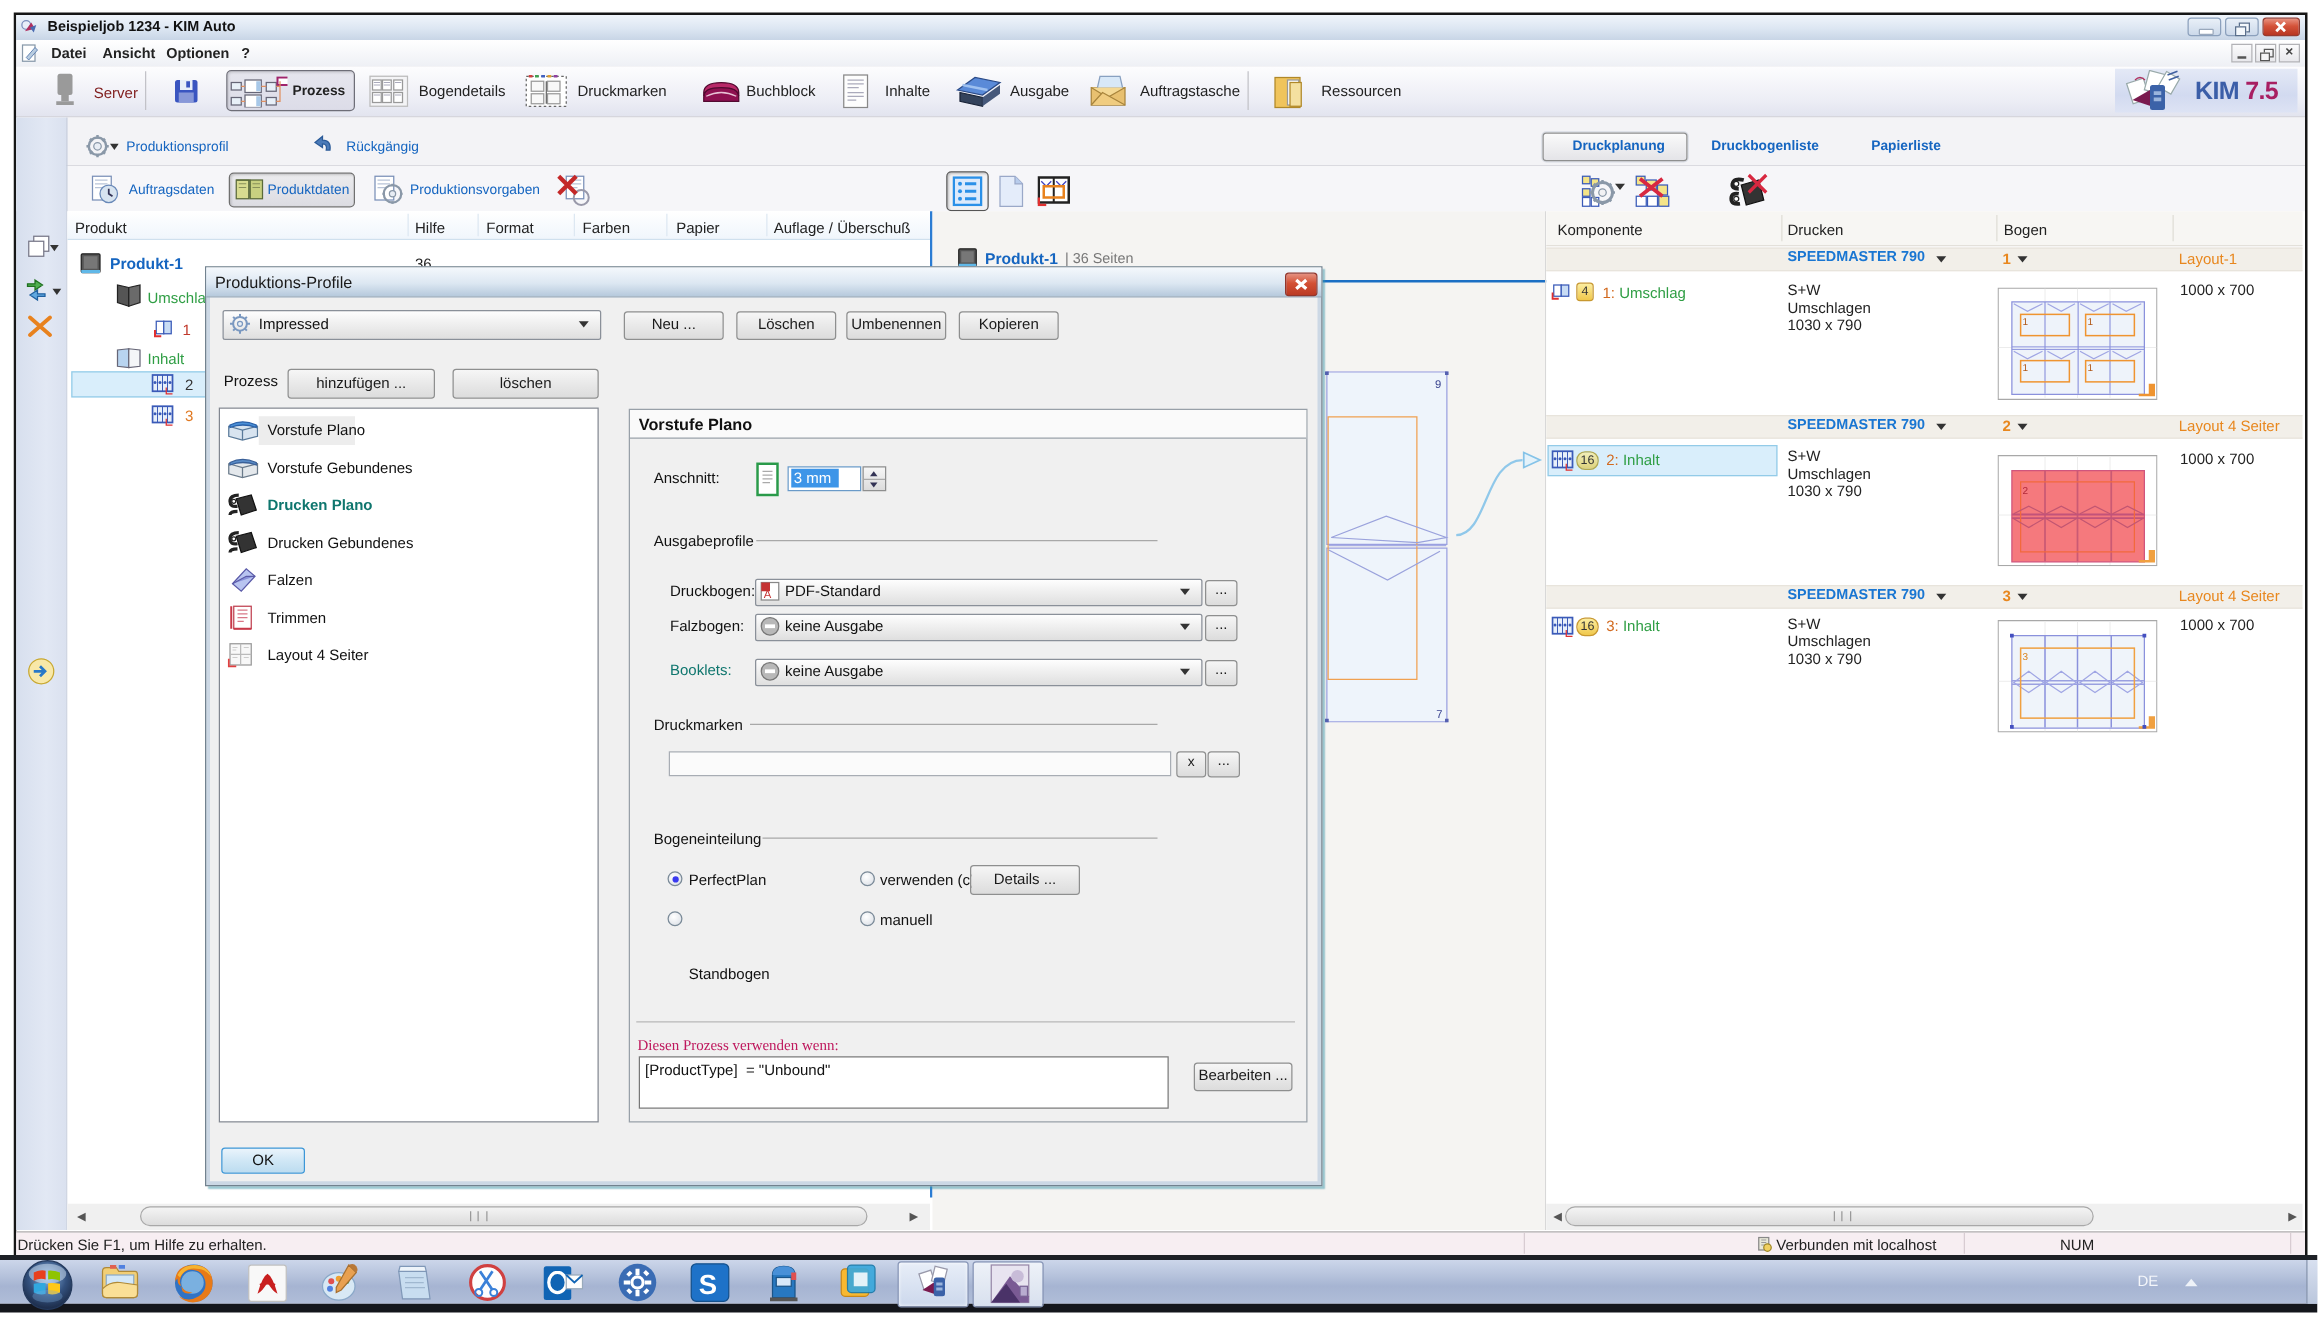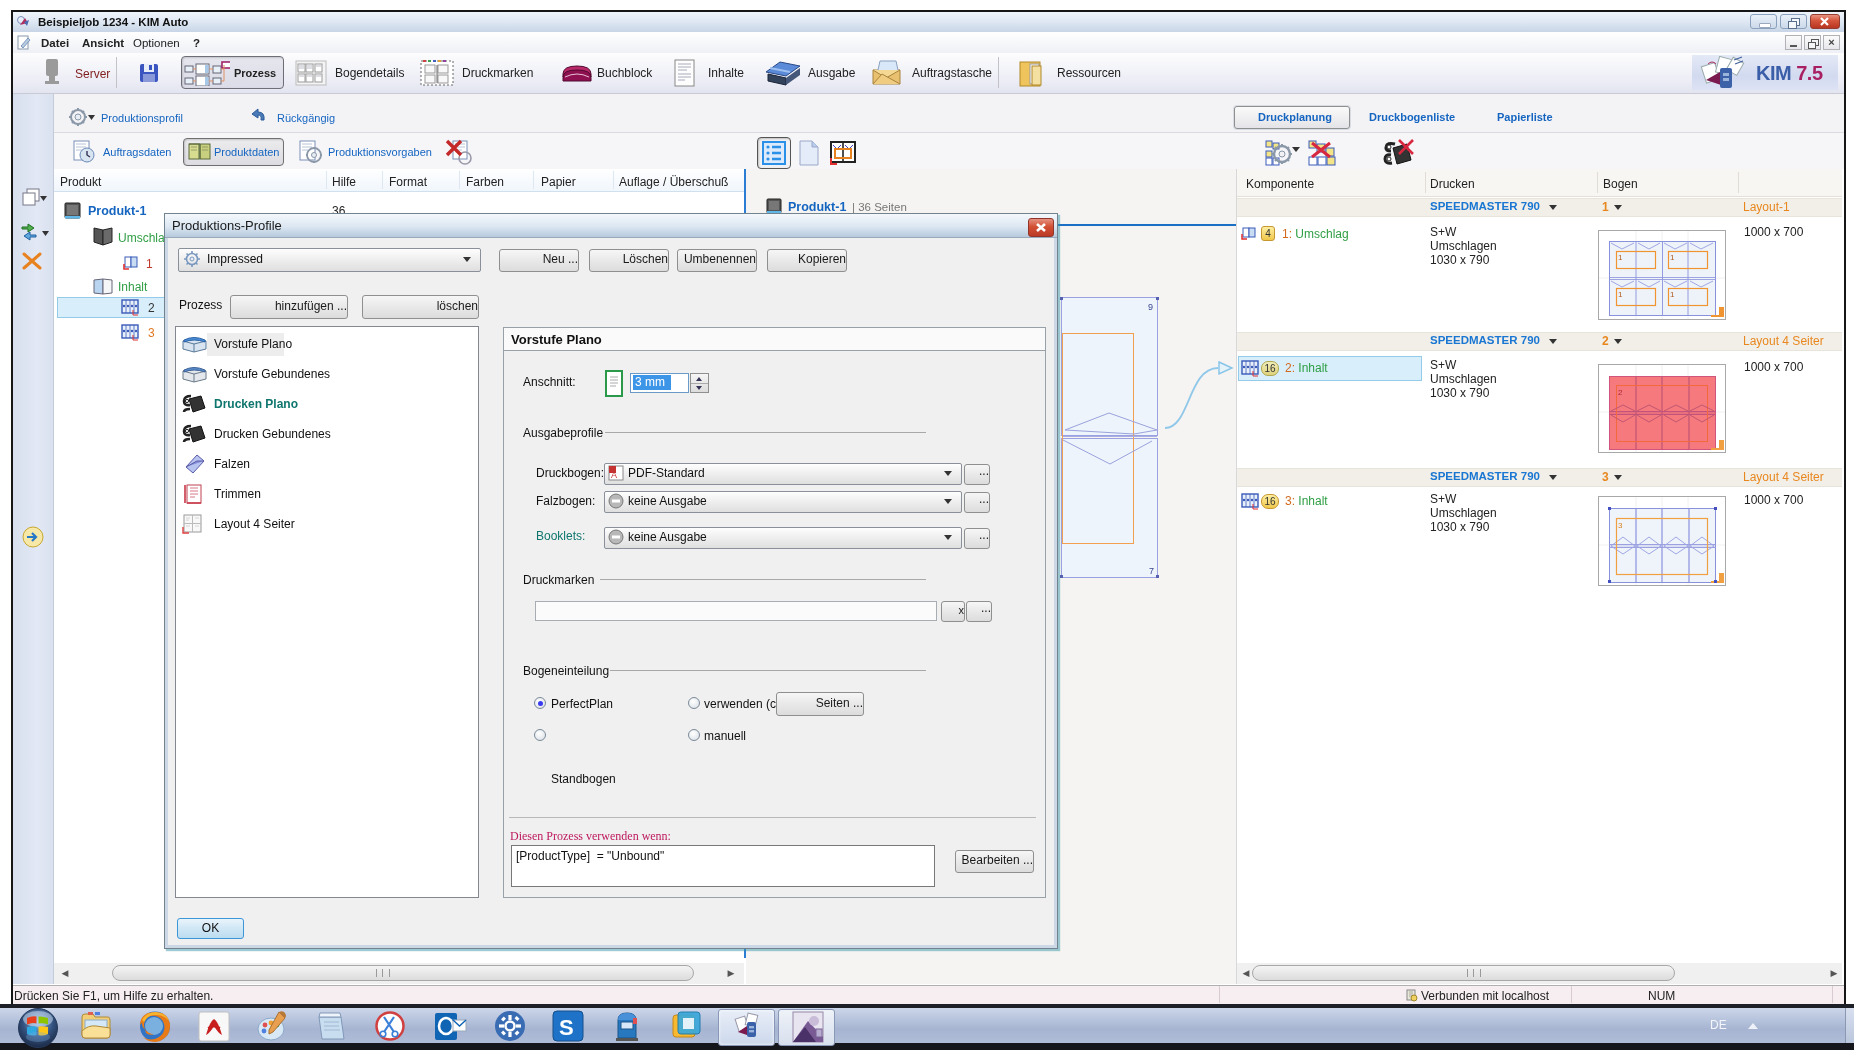--- a/index.html
+++ b/index.html
@@ -1,20 +1,20 @@
 <!DOCTYPE html>
 <html><head>
 <meta charset="utf-8">
 <style>
 html,body{margin:0;padding:0;}
 body{width:1854px;height:1056px;position:relative;overflow:hidden;background:#fff;
  font-family:"Liberation Sans", sans-serif;font-size:12px;color:#1a1a1a;}
 .abs{position:absolute;}
 .btn{position:absolute;border:1px solid #8e8f8f;border-radius:3px;
- background:linear-gradient(#f6f6f6,#eaeaea 45%,#dcdcdc);text-align:right;color:#1a1a1a;}
+ background:linear-gradient(#f6f6f6,#eaeaea 45%,#dcdcdc);text-align:center;color:#1a1a1a;}
 .combo{position:absolute;border:1px solid #8a9099;border-radius:2px;
  background:linear-gradient(#fefefe,#f1f1f1 40%,#dfdfdf);}
 .carr{position:absolute;width:0;height:0;border-left:4px solid transparent;border-right:4px solid transparent;border-top:5px solid #333;}
 .seplin{position:absolute;height:1px;background:#a8a8a8;}
 </style>
 </head>
 <body>
 
 <div class="abs" style="left:11px;top:10px;width:1835px;height:996px;background:#fff;border:2px solid #161616;box-sizing:border-box;"></div>
 
@@ -39,21 +39,21 @@
       <path d="M10 3 L17 10 M17 3 L10 10" stroke="#fff" stroke-width="2.2"></path>
     </svg></div>
 
 <div class="abs" style="left:13px;top:32px;width:1831px;height:21px;background:linear-gradient(#ffffff,#eef0f5);border-bottom:1px solid #c9c9cf;"></div>
 <div class="abs" style="left:17px;top:35px;width:15px;height:15px;"><svg width="15" height="15">
       <rect x="1" y="1" width="10" height="13" fill="#fff" stroke="#8899aa"></rect>
       <path d="M6 13 L13 5 L11 3 L4 11 Z" fill="#b8cce0" stroke="#5577aa" stroke-width="0.7"></path>
     </svg></div>
 <div class="abs" style="left:41px;top:37px;font-weight:bold;font-size:11.5px;color:#222;">Datei</div>
 <div class="abs" style="left:82px;top:37px;font-weight:bold;font-size:11.5px;color:#222;">Ansicht</div>
-<div class="abs" style="left:133px;top:37px;font-weight:normal;font-size:11.5px;color:#222;text-align:right;">Optionen</div>
+<div class="abs" style="left:133px;top:37px;font-weight:bold;font-size:11.5px;color:#222;text-align:right;">Optionen</div>
 <div class="abs" style="left:193px;top:37px;font-weight:bold;font-size:11.5px;color:#222;">?</div>
 <div class="abs" style="left:1785px;top:35px;width:17px;height:15px;border:1px solid #b2b2b6;background:linear-gradient(#fbfbfc,#e8e8ec);box-sizing:border-box;">
     <div class="abs" style="left:4px;top:9px;width:7px;height:2px;background:#555;"></div>
   </div>
 <div class="abs" style="left:1804px;top:35px;width:17px;height:15px;border:1px solid #b2b2b6;background:linear-gradient(#fbfbfc,#e8e8ec);box-sizing:border-box;">
     <div class="abs" style="left:6px;top:3px;width:6px;height:5px;border:1px solid #555;"></div>
     <div class="abs" style="left:3px;top:6px;width:6px;height:5px;border:1px solid #555;background:#f4f4f6;"></div>
   </div>
 <div class="abs" style="left:1823px;top:35px;width:17px;height:15px;border:1px solid #b2b2b6;background:linear-gradient(#fbfbfc,#e8e8ec);box-sizing:border-box;color:#444;font-size:11px;font-weight:bold;text-align:center;line-height:13px;">×</div>
 
@@ -646,21 +646,21 @@
 <div class="btn" style="left:966px;top:601px;width:24px;height:19px;line-height:12px;">...</div>
 
 <div class="abs" style="left:523px;top:664px;color:#111;">Bogeneinteilung</div>
 <div class="seplin" style="left:610px;top:670px;width:316px;"></div>
 <div class="abs" style="left:534px;top:697px;width:12px;height:12px;border-radius:50%;border:1px solid #7a8a98;background:radial-gradient(circle at 40% 35%, #fff, #d8dde4);box-sizing:border-box;">
     <div style="position:absolute;left:2.5px;top:2.5px;width:5px;height:5px;border-radius:50%;background:#3a3af0;"></div>
   </div>
 <div class="abs" style="left:551px;top:697px;color:#111;">PerfectPlan</div>
 <div class="abs" style="left:688px;top:697px;width:12px;height:12px;border-radius:50%;border:1px solid #7a8a98;background:radial-gradient(circle at 40% 35%, #fff, #d8dde4);box-sizing:border-box;"></div>
 <div class="abs" style="left:704px;top:697px;color:#111;">verwenden (c)</div>
-<div class="btn" style="left:776px;top:692px;width:86px;height:22px;line-height:20px;">Seiten ...</div>
+<div class="btn" style="left:776px;top:692px;width:86px;height:22px;line-height:20px;">Details ...</div>
 <div class="abs" style="left:534px;top:729px;width:12px;height:12px;border-radius:50%;border:1px solid #7a8a98;background:radial-gradient(circle at 40% 35%, #fff, #d8dde4);box-sizing:border-box;"></div>
 <div class="abs" style="left:551px;top:729px;color:#111;margin-top:43px;">Standbogen</div>
 <div class="abs" style="left:688px;top:729px;width:12px;height:12px;border-radius:50%;border:1px solid #7a8a98;background:radial-gradient(circle at 40% 35%, #fff, #d8dde4);box-sizing:border-box;"></div>
 <div class="abs" style="left:704px;top:729px;color:#111;">manuell</div>
 
 <div class="seplin" style="left:509px;top:817px;width:527px;background:#b8b8b8;"></div>
 <div class="abs" style="left:510px;top:829px;color:#be185d;font-family:Liberation Serif, serif;">Diesen Prozess verwenden wenn:</div>
 <div class="abs" style="left:511px;top:845px;width:424px;height:42px;background:#fff;border:1px solid #787878;box-sizing:border-box;"></div>
 <div class="abs" style="left:516px;top:849px;color:#111;">[ProductType]&nbsp; = "Unbound"</div>
 <div class="btn" style="left:955px;top:850px;width:77px;height:21px;line-height:19px;">Bearbeiten ...</div>

